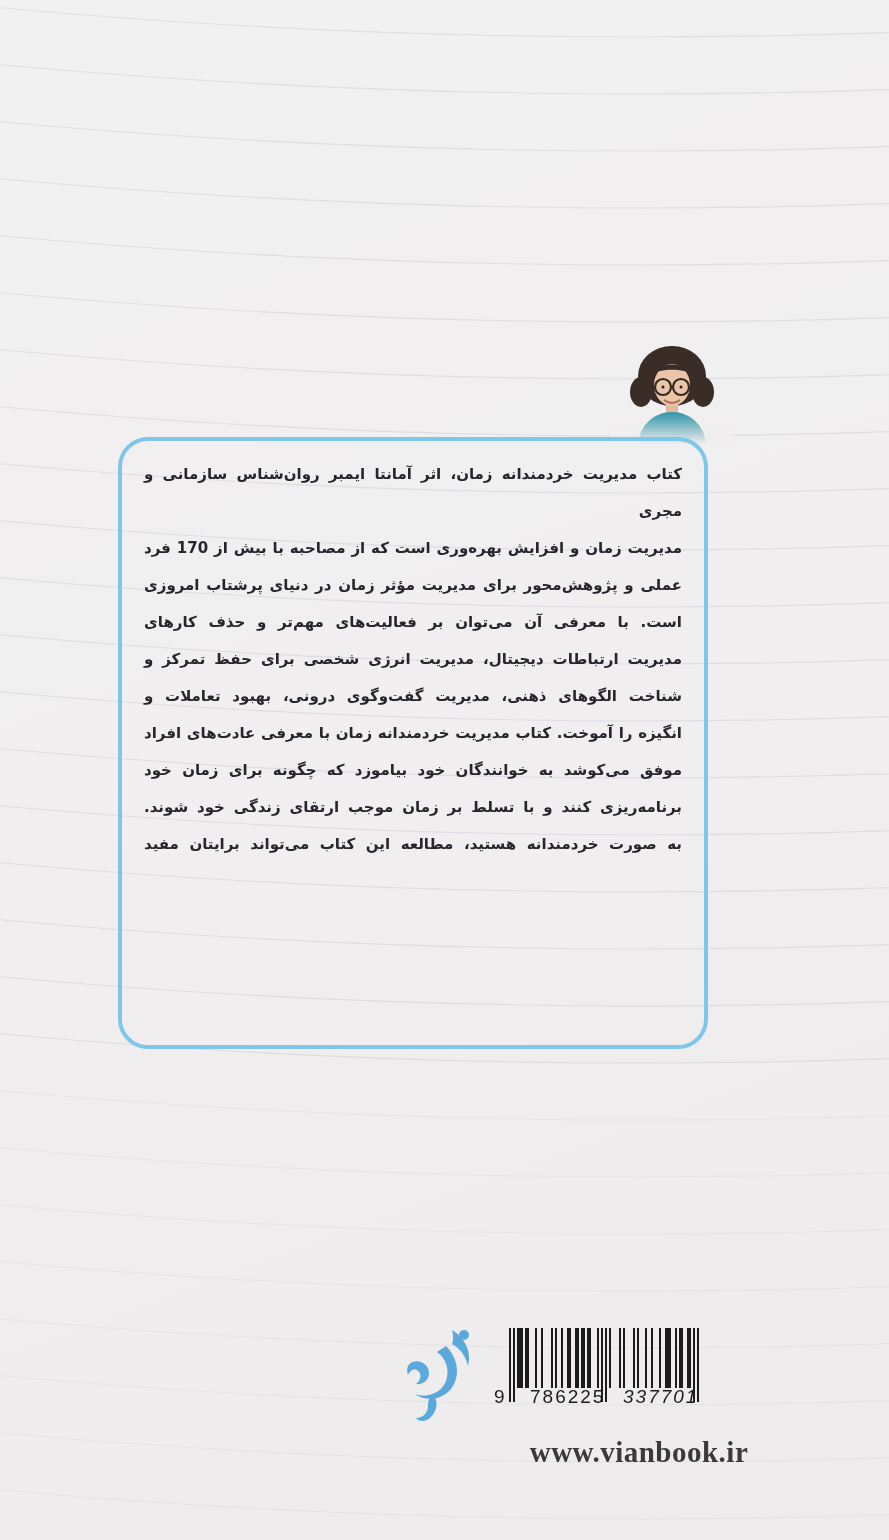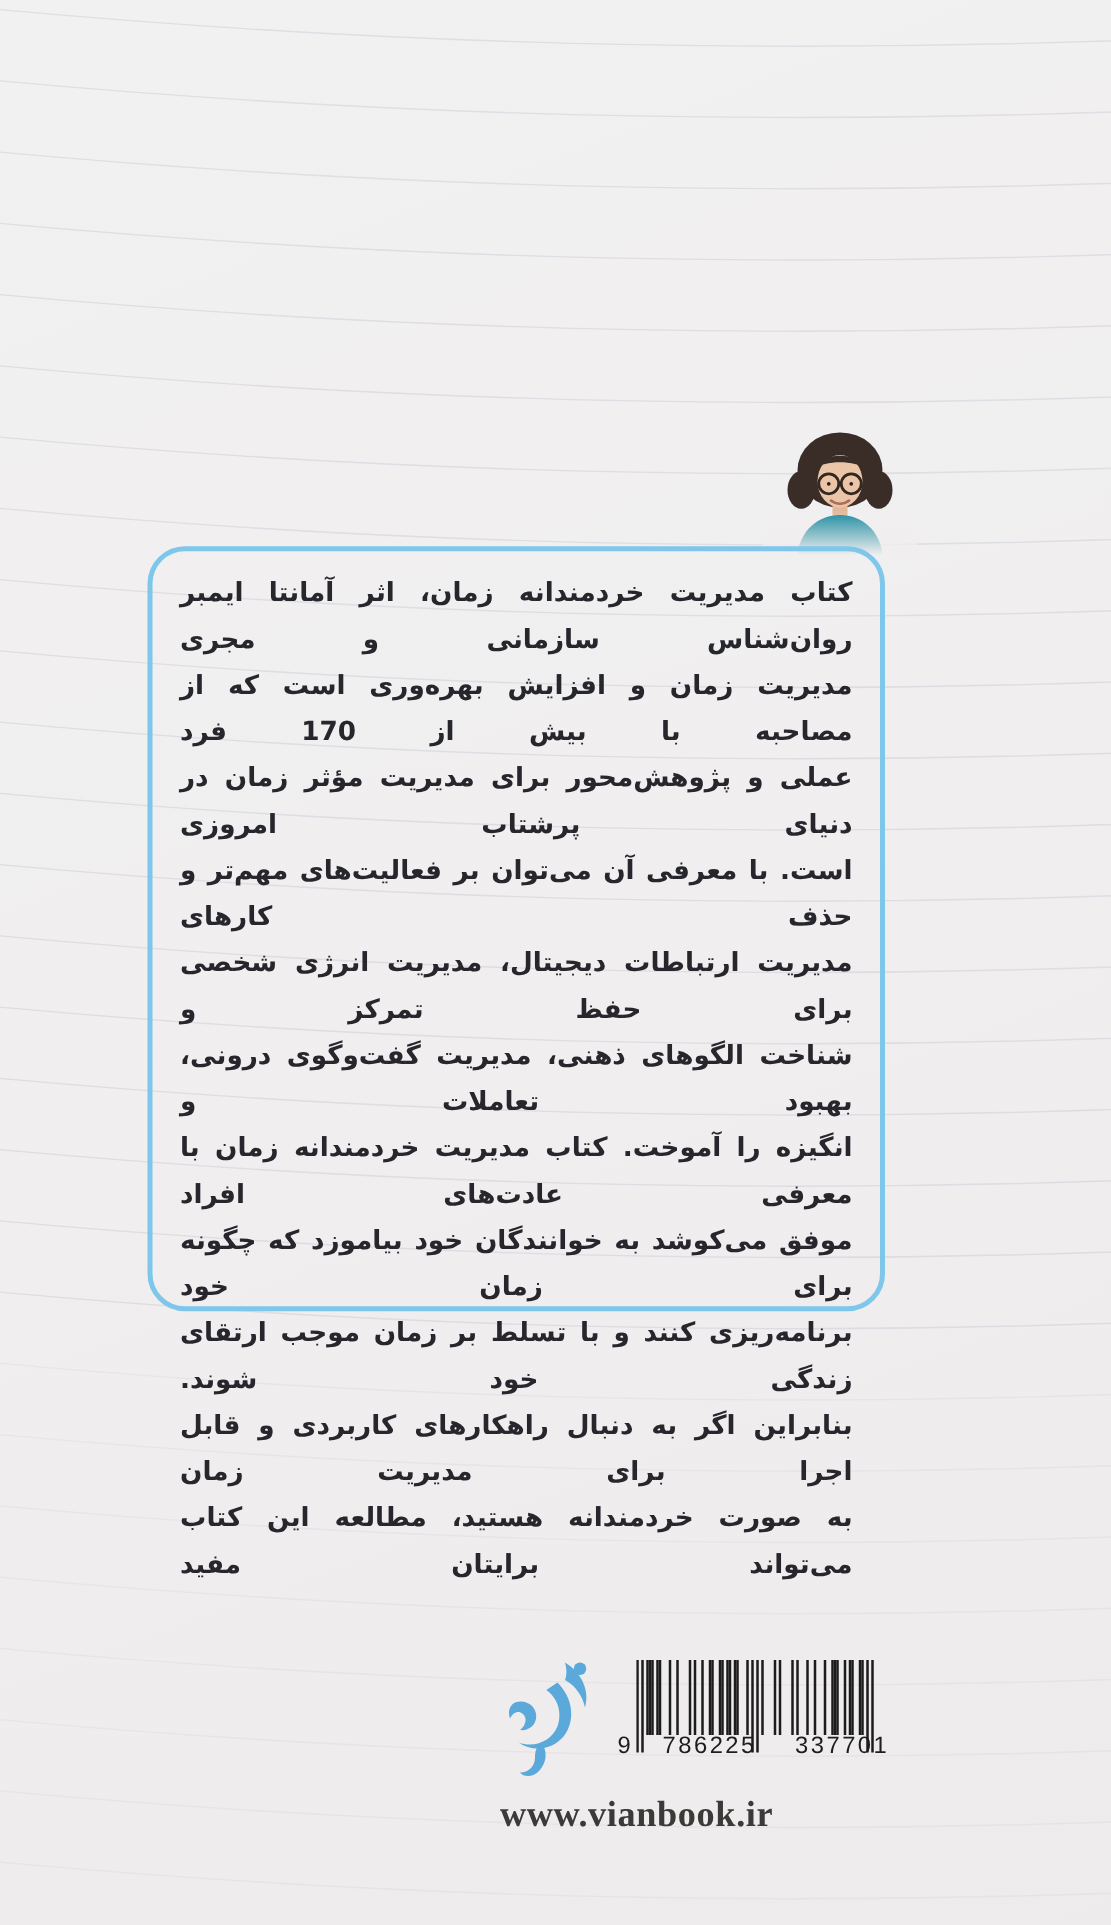--- a/index.html
+++ b/index.html
@@ -13,38 +13,38 @@
   .waves{position:absolute;left:0;top:0;width:889px;height:1540px;pointer-events:none;}
   .author-photo{position:absolute;left:610px;top:342px;width:124px;height:102px;}
   .desc-box{
     position:absolute;left:118px;top:437px;width:590px;height:612px;
     box-sizing:border-box;
     border:4px solid #7ec6ea;border-radius:30px;
     padding:15px 22px 0 22px;
     direction:rtl;
   }
   .desc-line{
-    font-size:21px;font-weight:bold;line-height:37px;
+    font-size:15px;font-weight:bold;line-height:37px;
     color:#26262c;
     text-align:justify;text-align-last:justify;
     white-space:normal;
     letter-spacing:-0.2px;
   }
   .publisher-logo{position:absolute;left:391px;top:1326px;width:92px;height:100px;}
   .barcode-wrap{position:absolute;left:506px;top:1328px;width:198px;height:100px;}
   .barcode-svg{position:absolute;left:3px;top:0;}
   .isbn-digits{position:absolute;top:58px;left:0;width:198px;height:24px;
     font-family:"Liberation Sans",sans-serif;font-size:19px;color:#1d1d1d;}
   .isbn-digits span{position:absolute;top:0;}
   .isbn-d0{left:-12px;}
   .isbn-d1{left:24px;letter-spacing:2px;}
-  .isbn-d2{left:130px;letter-spacing:2px;}
+  .isbn-d2{left:117px;letter-spacing:2px;font-style:italic;}
   .website{
-    position:absolute;left:400px;top:1436px;width:390px;
-    text-align:left;
+    position:absolute;left:444px;top:1436px;width:390px;
+    text-align:center;
     font-family:"Liberation Serif",serif;
     font-size:29px;font-weight:600;color:#3b3a38;letter-spacing:0.5px;
   }
 </style>
 </head>
 <body>
 
 <div class="page">
 
   <svg class="waves" id="waves" viewBox="0 0 889 1540" aria-hidden="true">
@@ -111,21 +111,20 @@
   <div class="desc-box">
     <div class="desc-line">کتاب مدیریت خردمندانه زمان، اثر آمانتا ایمبر روان‌شناس سازمانی و مجری</div>
     <div class="desc-line">مدیریت زمان و افزایش بهره‌وری است که از مصاحبه با بیش از 170 فرد</div>
     <div class="desc-line">عملی و پژوهش‌محور برای مدیریت مؤثر زمان در دنیای پرشتاب امروزی</div>
     <div class="desc-line">است. با معرفی آن می‌توان بر فعالیت‌های مهم‌تر و حذف کارهای</div>
     <div class="desc-line">مدیریت ارتباطات دیجیتال، مدیریت انرژی شخصی برای حفظ تمرکز و</div>
     <div class="desc-line">شناخت الگوهای ذهنی، مدیریت گفت‌وگوی درونی، بهبود تعاملات و</div>
     <div class="desc-line">انگیزه را آموخت. کتاب مدیریت خردمندانه زمان با معرفی عادت‌های افراد</div>
     <div class="desc-line">موفق می‌کوشد به خوانندگان خود بیاموزد که چگونه برای زمان خود</div>
     <div class="desc-line">برنامه‌ریزی کنند و با تسلط بر زمان موجب ارتقای زندگی خود شوند.</div>
-    <div class="desc-line">بنابراین اگر به دنبال راهکارهای کاربردی و قابل اجرا برای مدیریت زمان</div>
     <div class="desc-line">به صورت خردمندانه هستید، مطالعه این کتاب می‌تواند برایتان مفید</div>
 
   </div>
 
   <div class="publisher-logo">
     <svg viewBox="0 0 90 100" width="92" height="100">
       <g fill="#5ba9da">
         <path d="M60 4 C73 12 80 26 76 40 C74 31 69 23 60 18 C62 13 61 8 60 4 Z"></path>
         <circle cx="72" cy="9" r="5"></circle>
         <path d="M54 20 C66 32 69 50 59 63 C50 74 34 76 23 68 C36 73 50 66 54 55 C58 44 54 32 45 26 C48 24 51 22 54 20 Z"></path>

